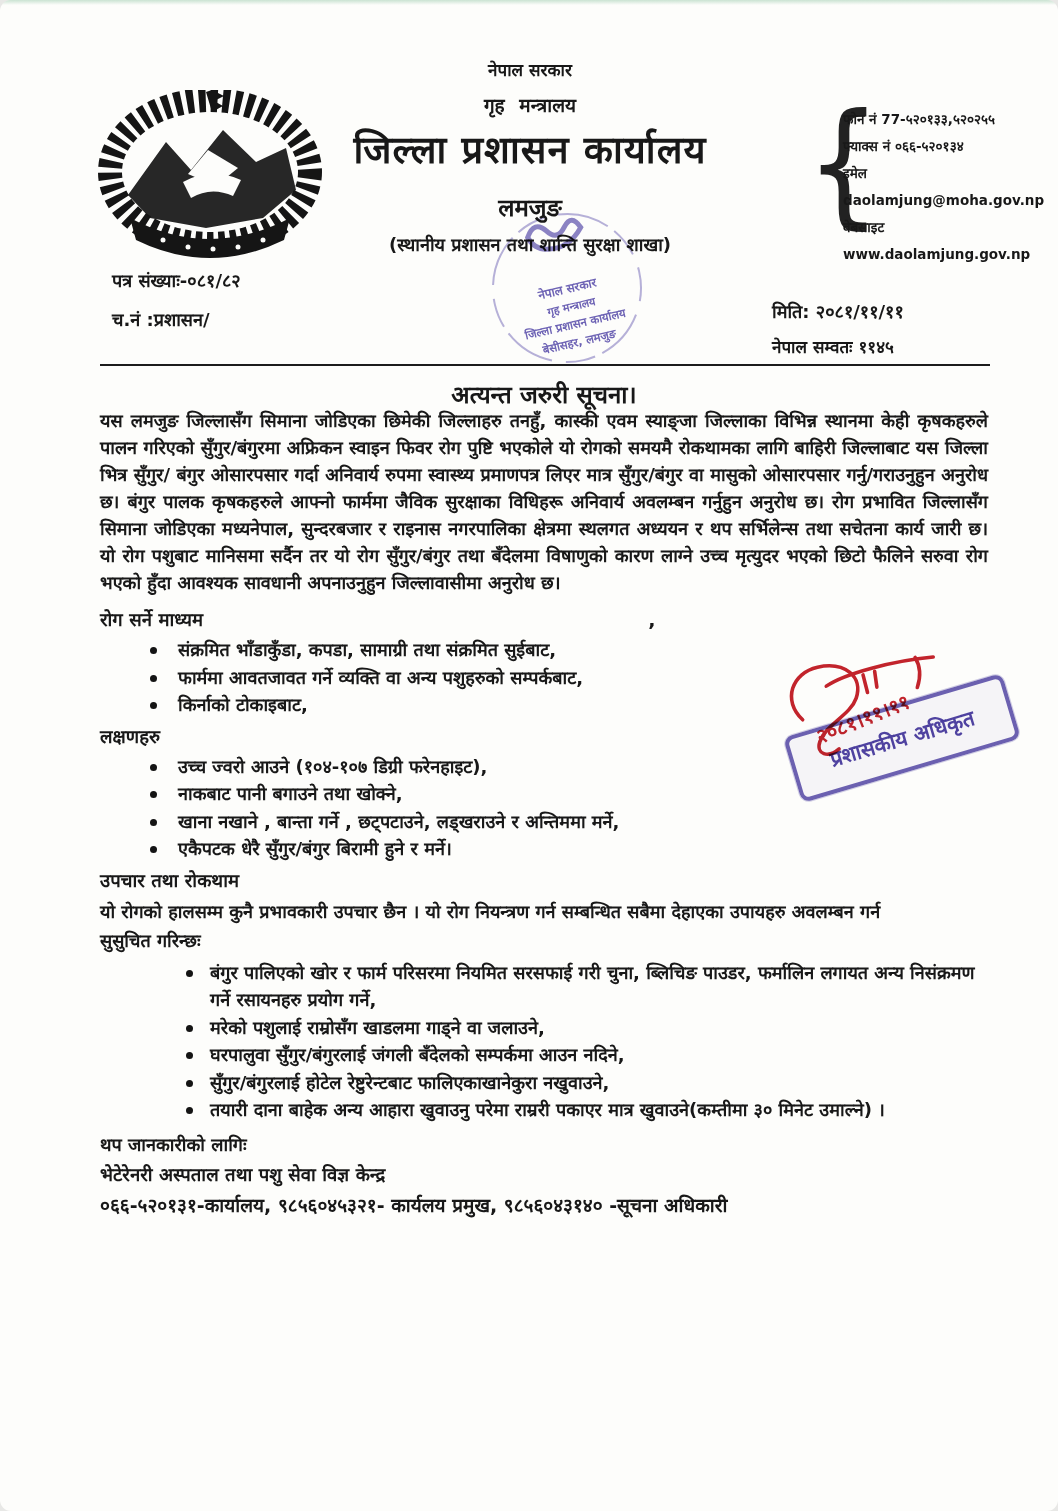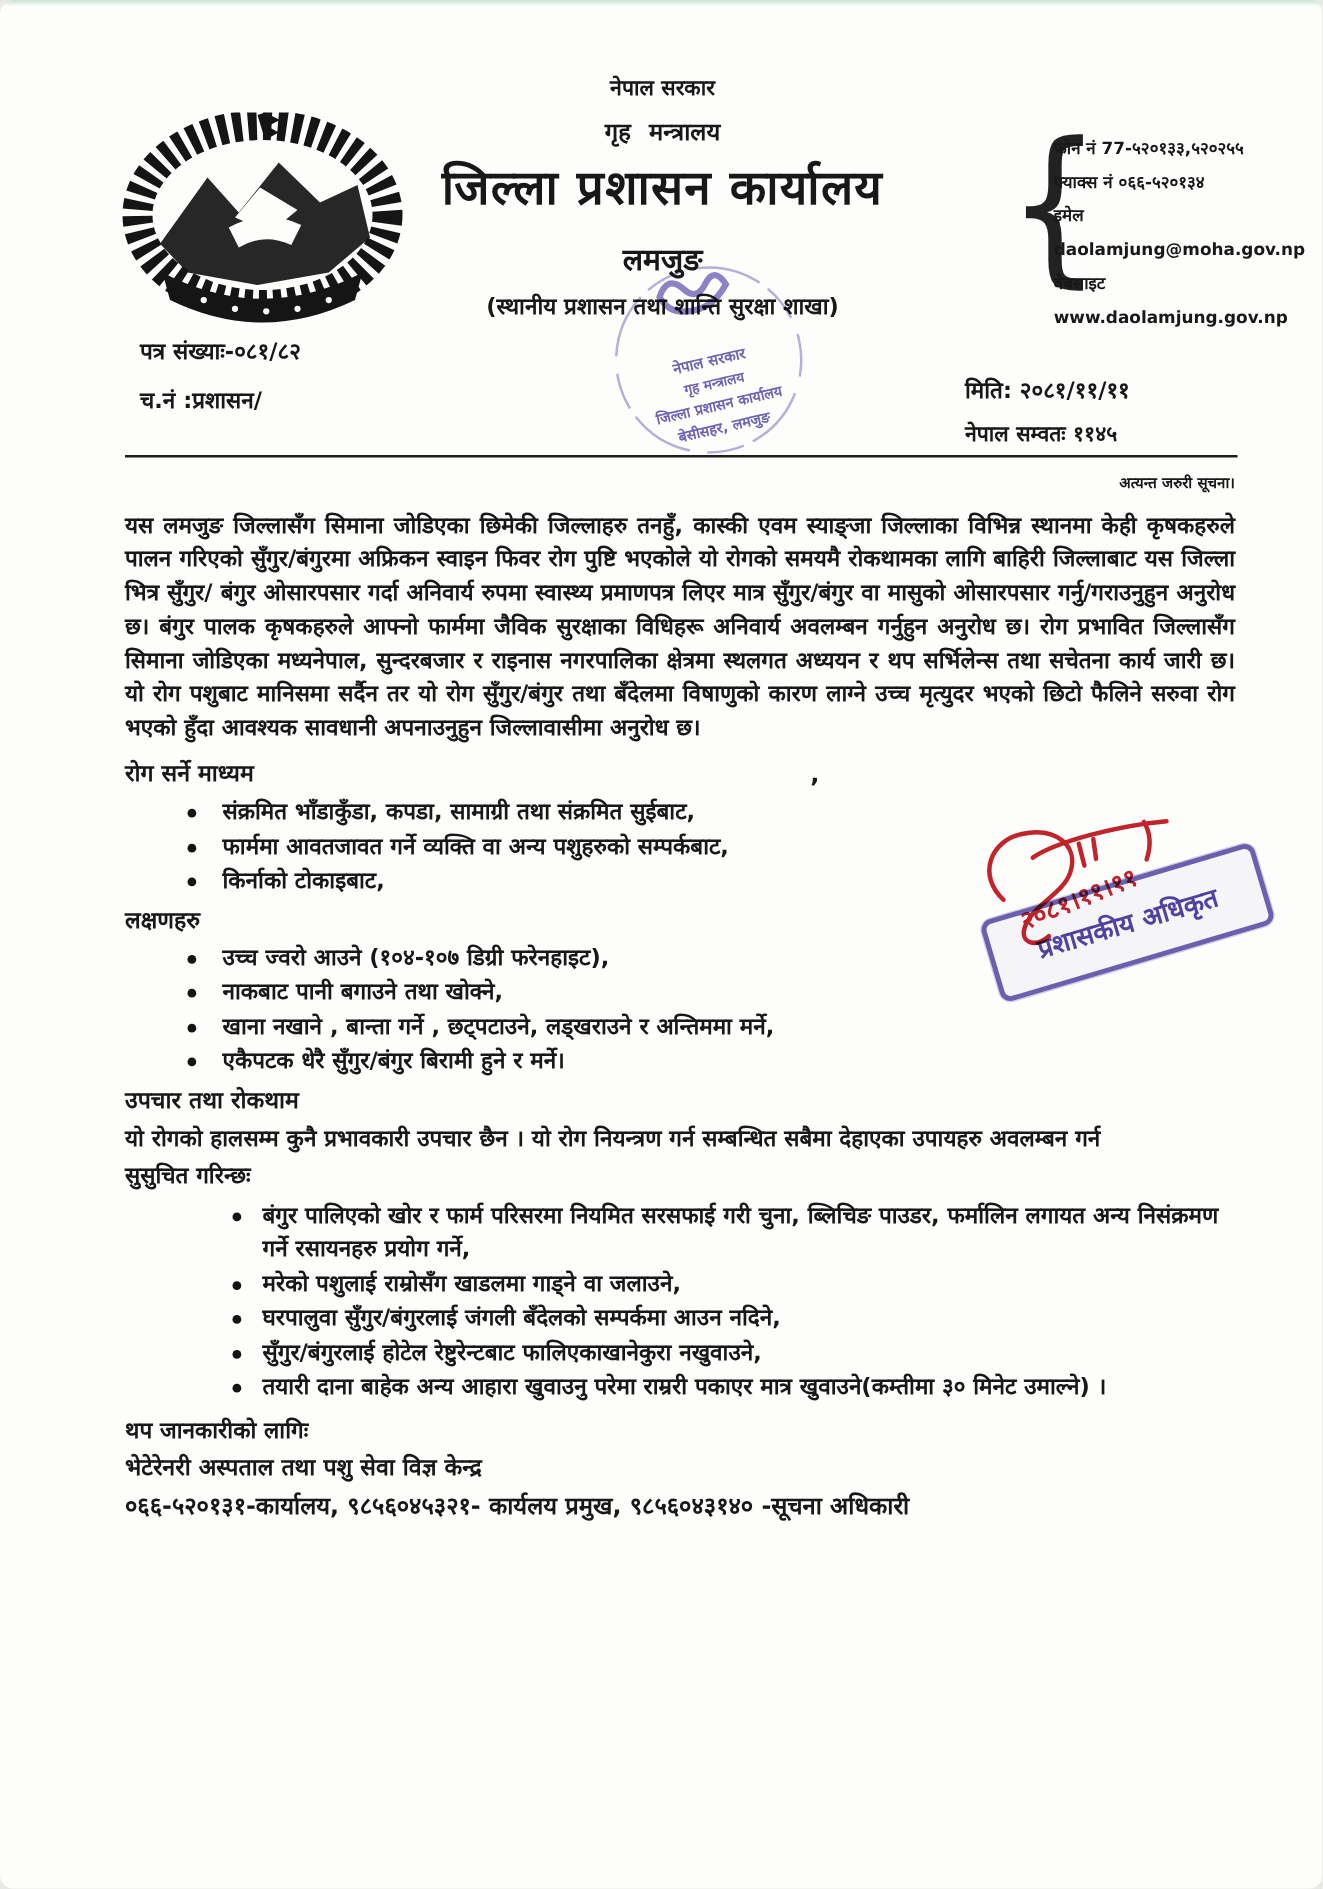--- a/index.html
+++ b/index.html
@@ -22,22 +22,22 @@
   .brace{position:absolute;left:806px;top:88px;font-size:118px;font-weight:400;
     color:#222;transform:scaleY(1.15);line-height:150px;}
   .contact{position:absolute;left:843px;top:106px;font-size:13.5px;font-weight:700;line-height:27px;}
   
   .meta{position:absolute;font-size:18px;font-weight:700;}
   .m-letter{left:112px;top:268px;}
   .m-ch{left:112px;top:307px;}
   .m-date{left:772px;top:299px;}
   .m-sambat{left:772px;top:335px;font-size:17px;}
   .rule{position:absolute;left:100px;top:364px;width:890px;height:2px;background:#1c1c1c;}
-  .doc-title{position:absolute;left:100px;top:377px;width:888px;text-align:right;
-    font-size:12px;font-weight:700;}
+  .doc-title{position:absolute;left:100px;top:377px;width:888px;text-align:center;
+    font-size:24px;font-weight:700;}
   .stray-mark{position:absolute;left:648px;top:618px;font-size:20px;font-weight:700;}
   
   .doc-body{position:absolute;left:100px;top:407px;width:888px;font-size:18px;font-weight:600;}
   .doc-body p,.doc-body h3,.doc-body ul{margin:0;padding:0;}
   .intro{line-height:27px;text-align:justify;margin-bottom:10px !important;}
   h3.sec{font-size:18.5px;font-weight:700;line-height:27px;margin-bottom:3px !important;}
   ul.blist{list-style:none;margin-bottom:4px !important;}
   ul.blist li{position:relative;line-height:27.5px;padding-left:78px;}
   ul.blist li::before{content:'';position:absolute;left:50px;top:11px;width:7px;height:7px;
     border-radius:50%;background:#141414;}

